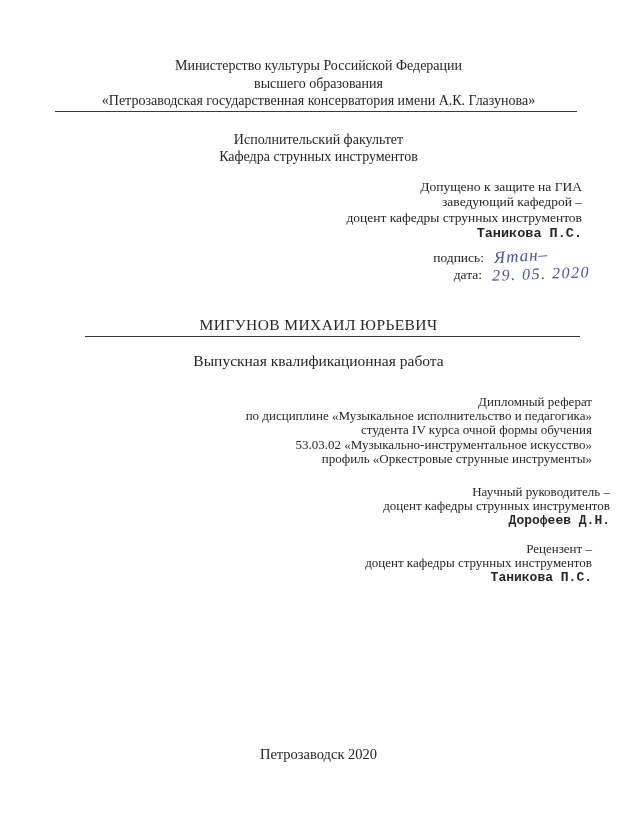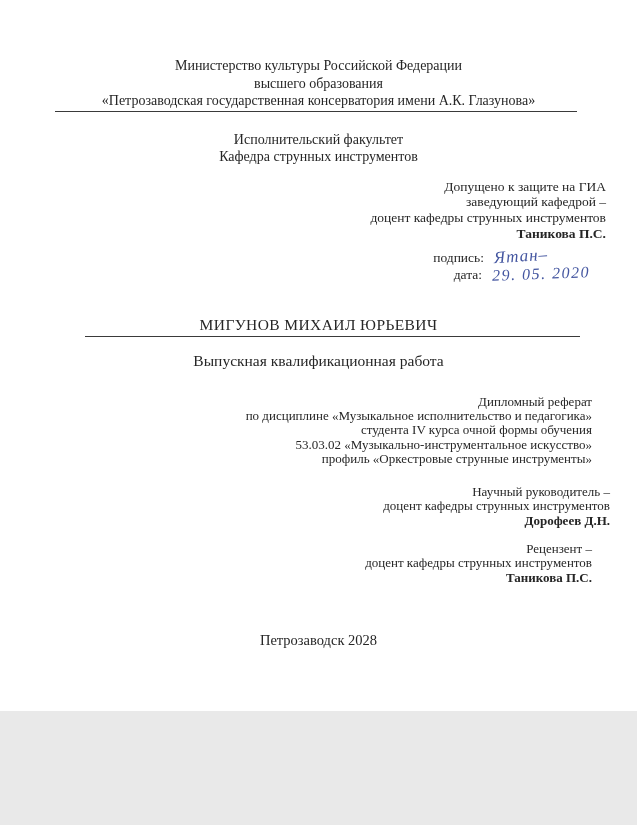--- a/index.html
+++ b/index.html
@@ -4,21 +4,21 @@
 <title>Title page</title>
 <style>
   html, body {
     margin: 0;
     padding: 0;
     background: #e9e9e9;
   }
   .page {
     position: relative;
     width: 637px;
-    height: 711px;
+    height: 825px;
     margin: 0 auto;
     background: var(--background, #ffffff);
     color: var(--ink, #262626);
     font-family: "Liberation Serif", "DejaVu Serif", serif;
     overflow: hidden;
     box-sizing: border-box;
   }
   .center { text-align: center; }
   .right  { text-align: right; }
 
@@ -36,25 +36,25 @@
     margin-left: 55px;
     margin-top: 1px;
   }
   .faculty-block {
     margin-top: 19px;
     font-size: 14px;
     line-height: 17.5px;
   }
   .approval-block {
     margin-top: 13px;
-    padding-right: 31px;
+    padding-right: 55px;
     font-size: 13.5px;
     line-height: 15.8px;
   }
-  .bold { font-weight: bold; }
+  .bold { font-weight: bold; font-family: Liberation Mono, monospace; }
 
   .signature-block {
     margin-top: 7px;
     padding-right: 47px;
     font-size: 13.5px;
     line-height: 16px;
   }
   .signature-row { white-space: nowrap; }
   .handwriting {
     display: inline-block;
@@ -171,15 +171,15 @@
     <div>доцент кафедры струнных инструментов</div>
     <div class="bold">Дорофеев Д.Н.</div>
   </div>
 
   <div class="reviewer-block right">
     <div>Рецензент –</div>
     <div>доцент кафедры струнных инструментов</div>
     <div class="bold">Таникова П.С.</div>
   </div>
 
-  <div class="footer-line center">Петрозаводск 2028</div>
+  <div class="footer-line center">Петрозаводск 2020</div>
 
 </div>
 
 </body></html>

